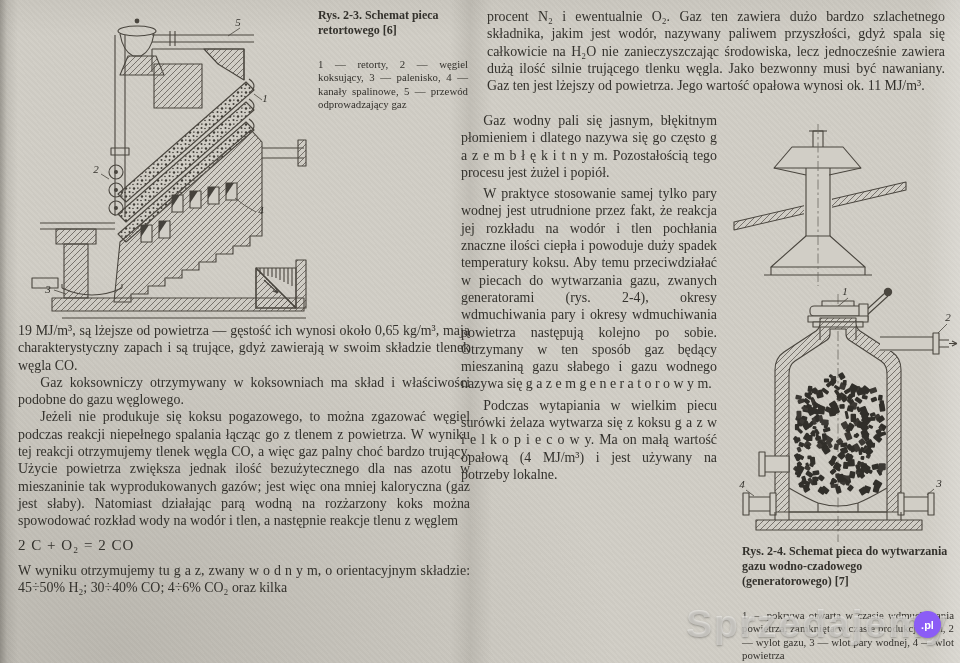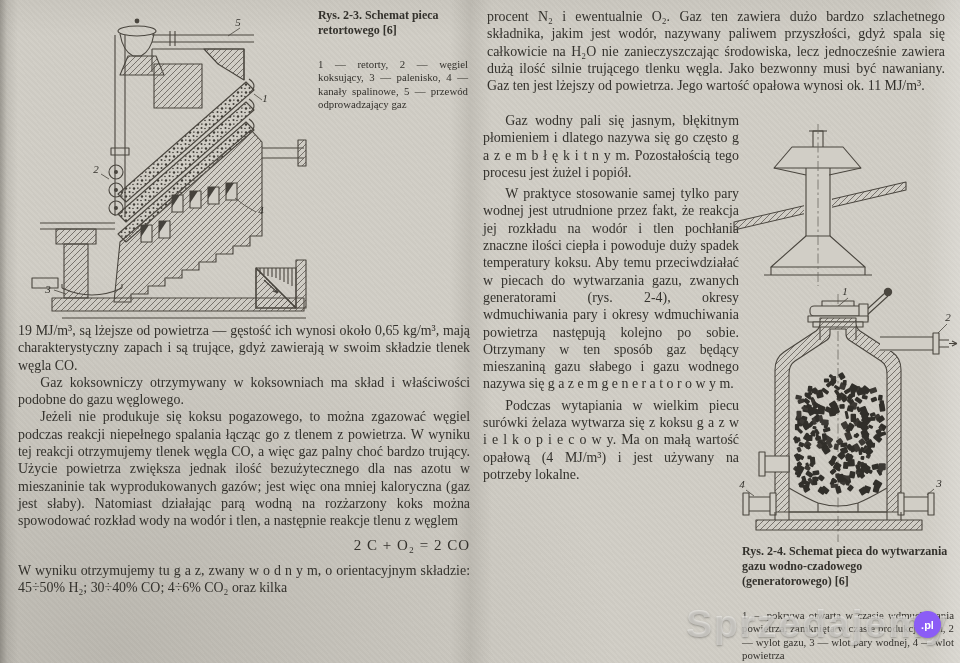--- a/index.html
+++ b/index.html
@@ -13,21 +13,21 @@
       linear-gradient(90deg, rgba(0,0,0,0) 450px, rgba(92,88,80,0.13) 470px, rgba(0,0,0,0) 492px),
       radial-gradient(ellipse at 12% 98%, rgba(70,66,58,0.16), rgba(0,0,0,0) 42%),
       linear-gradient(180deg, rgba(120,116,108,0.08), rgba(120,116,108,0) 36px),
       repeating-linear-gradient(47deg, rgba(0,0,0,0.018) 0 2px, rgba(255,255,255,0.016) 2px 4px);
   }
   .abs{position:absolute;}
   .body-text{font-size:13.9px;line-height:17.3px;text-align:justify;}
   .body-text p{margin:0;}
   .body-text p.ind{text-indent:1.6em;}
   .rcol p{margin:0 0 4px 0;}
-  .eq{text-align:right;font-size:15px;margin:7px 0 8px 0;letter-spacing:1px;}
+  .eq{text-align:left;font-size:15px;margin:7px 0 8px 0;letter-spacing:1px;}
   .cap-title{font-weight:bold;font-size:12px;line-height:15px;}
   .cap-legend{font-size:10.8px;line-height:13.4px;text-align:justify;margin-top:20px;}
   svg text{font-family:"Liberation Serif","DejaVu Serif",serif;font-style:italic;font-size:11px;fill:#34322d;stroke:none;}
   .wm{pointer-events:none;}
   .wm-text{
     font-family:"Liberation Sans","DejaVu Sans",sans-serif;font-weight:bold;
     font-size:39px;letter-spacing:2px;color:rgba(238,236,230,0.42);
     text-shadow:0 1px 2px rgba(78,75,68,0.45), 0 0 1px rgba(255,255,255,0.55);
     white-space:nowrap;
   }
@@ -138,21 +138,21 @@
   <p class="ind">Gaz koksowniczy otrzymywany w koksowniach ma skład i właściwości podobne do gazu węglowego.</p>
   <p class="ind">Jeżeli nie produkuje się koksu pogazowego, to można zgazować węgiel podczas reakcji niepełnego spalania łącząc go z tlenem z powietrza. W wyniku tej reakcji otrzymujemy tlenek węgla CO, a więc gaz palny choć bardzo trujący. Użycie powietrza zwiększa jednak ilość bezużytecznego dla nas azotu w mieszaninie tak wyprodukowanych gazów; jest więc ona mniej kaloryczna (gaz jest słaby). Natomiast działając parą wodną na rozżarzony koks można spowodować rozkład wody na wodór i tlen, a następnie reakcje tlenu z węglem</p>
   <div class="eq">2 C + O₂ = 2 CO</div>
   <p>W wyniku otrzymujemy tu g a z, zwany w o d n y m, o orientacyjnym składzie: 45÷50% H₂; 30÷40% CO; 4÷6% CO₂ oraz kilka</p>
 </div>
 
 <div class="abs body-text" style="left:487px;top:8px;width:458px;">
   <p>procent N₂ i ewentualnie O₂. Gaz ten zawiera dużo bardzo szlachetnego składnika, jakim jest wodór, nazywany paliwem przyszłości, gdyż spala się całkowicie na H₂O nie zanieczyszczając środowiska, lecz jednocześnie zawiera dużą ilość silnie trującego tlenku węgla. Jako bezwonny musi być nawaniany. Gaz ten jest lżejszy od powietrza. Jego wartość opałowa wynosi ok. 11 MJ/m³.</p>
 </div>
 
-<div class="abs body-text rcol" style="left:483px;top:112px;width:256px;font-family:Liberation Serif, serif;">
+<div class="abs body-text rcol" style="left:461px;top:112px;width:256px;font-family:Liberation Serif, serif;">
   <p class="ind">Gaz wodny pali się jasnym, błękitnym płomieniem i dlatego nazywa się go często g a z e m   b ł ę k i t n y m. Pozostałością tego procesu jest żużel i popiół.</p>
   <p class="ind">W praktyce stosowanie samej tylko pary wodnej jest utrudnione przez fakt, że reakcja jej rozkładu na wodór i tlen pochłania znaczne ilości ciepła i powoduje duży spadek temperatury koksu. Aby temu przeciwdziałać w piecach do wytwarzania gazu, zwanych generatorami (rys. 2-4), okresy wdmuchiwania pary i okresy wdmuchiwania powietrza następują kolejno po sobie. Otrzymany w ten sposób gaz będący mieszaniną gazu słabego i gazu wodnego nazywa się g a z e m   g e n e r a t o r o w y m.</p>
   <p class="ind">Podczas wytapiania w wielkim piecu surówki żelaza wytwarza się z koksu g a z   w i e l k o p i e c o w y. Ma on małą wartość opałową (4 MJ/m³) i jest używany na potrzeby lokalne.</p>
 </div>
 
 <svg class="abs" style="left:728px;top:118px;" width="230" height="428" viewBox="0 0 230 428">
   <defs>
     <pattern id="h24" width="6" height="6" patternUnits="userSpaceOnUse">
       <path d="M-1,7 L7,-1" stroke="#5f5b54" stroke-width="0.8"></path>
     </pattern>
@@ -446,20 +446,20 @@
     <path d="M47,394 V402 M173,394 V402 M61,394 V402 M159,394 V402"></path>
     <rect x="28" y="402" width="166" height="10" fill="url(#h24)"></rect>
   </g>
   <text x="117" y="177" text-anchor="middle">1</text>
   <text x="220" y="203" text-anchor="middle">2</text>
   <text x="211" y="369" text-anchor="middle">3</text>
   <text x="14" y="370" text-anchor="middle">4</text>
 </svg>
 
 <div class="abs" style="left:742px;top:544px;width:212px;">
-  <div class="cap-title">Rys. 2-4. Schemat pieca do wytwarzania gazu wodno-czadowego (generatorowego) [6]</div>
+  <div class="cap-title">Rys. 2-4. Schemat pieca do wytwarzania gazu wodno-czadowego (generatorowego) [7]</div>
   <div class="cap-legend">1 — pokrywa otwarta w czasie wdmuchiwania powietrza, zamknięta w czasie produkcji gazu, 2 — wylot gazu, 3 — wlot pary wodnej, 4 — wlot powietrza</div>
 </div>
 
 <div class="abs wm" style="left:686px;top:594px;width:274px;height:66px;">
   <span class="abs wm-text" style="left:0;top:8px;">Sprzedajemy</span>
   <div class="abs wm-badge" style="left: 228px; top: 17px; background: #8b5cf6;" id="wm-badge">.pl</div>
 </div>
 
 </body></html>

